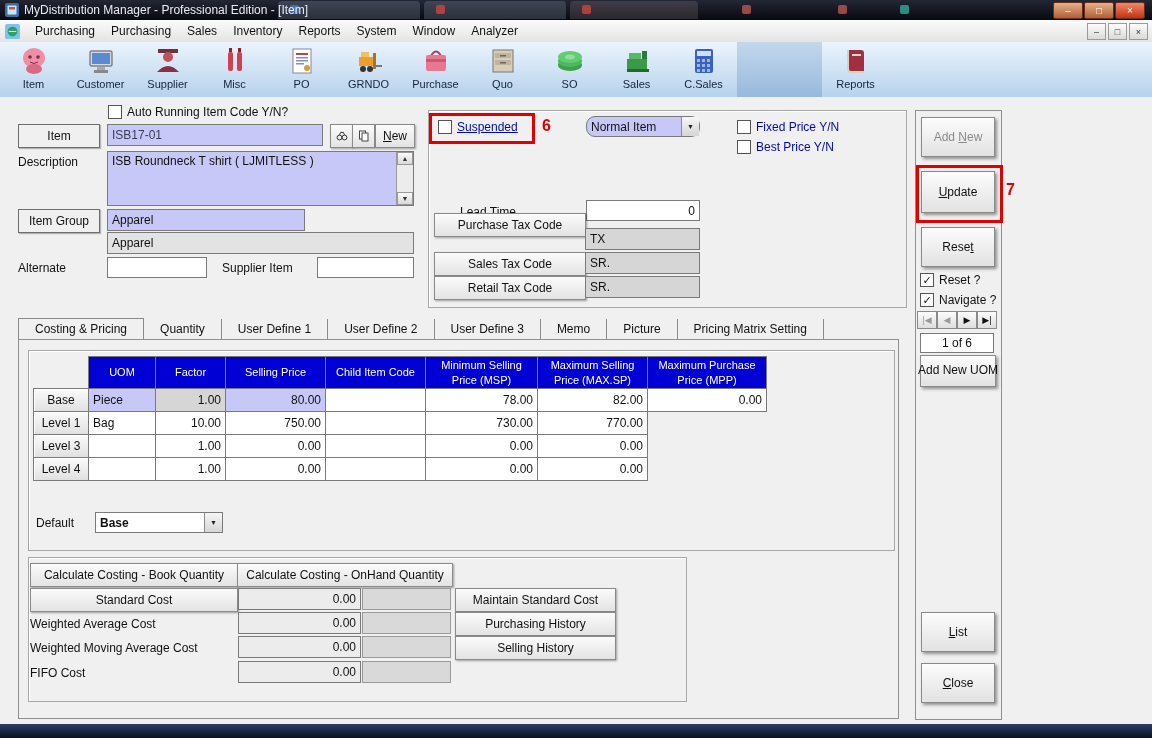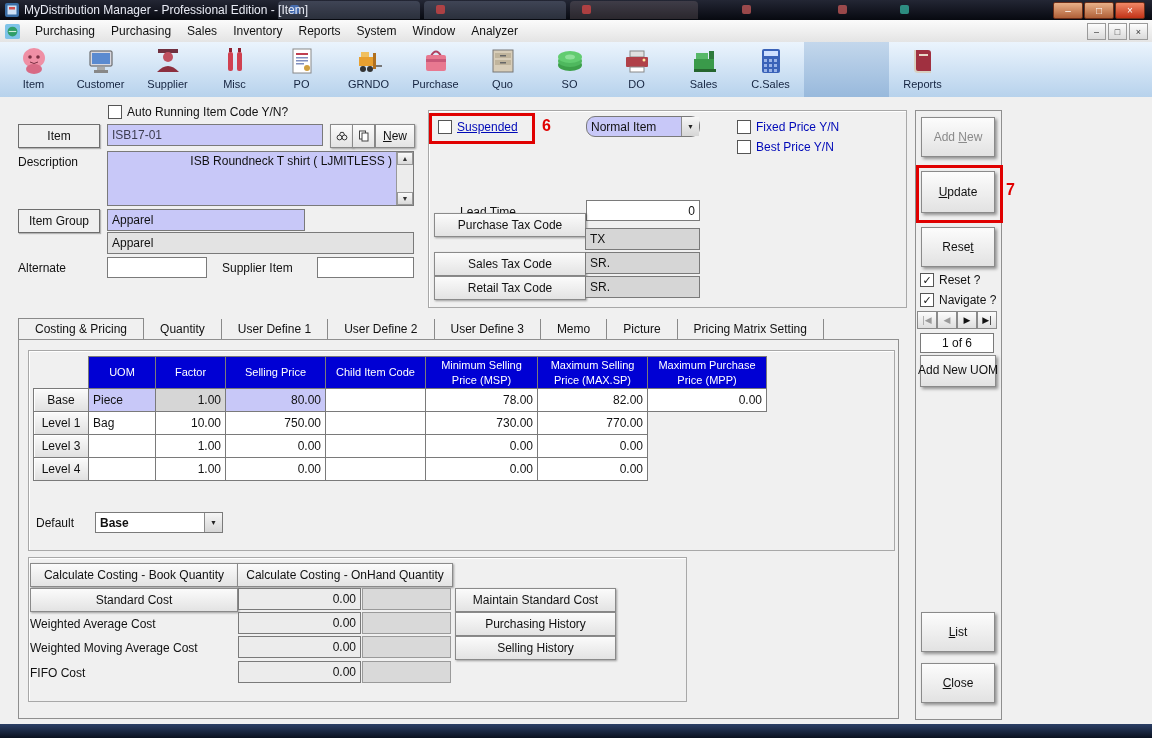--- a/index.html
+++ b/index.html
@@ -64,21 +64,21 @@
 
   .groupbox{position:absolute;border:1px solid #a8a8a8;box-shadow:inset 1px 1px 0 #fff;}
 
   .dd{position:absolute;display:flex;align-items:stretch;border:1px solid #7a7a7a;background:#fff;box-sizing:border-box;}
   .dd.lav{background:#c8c8f8;}
   .dd-text{flex:1;display:flex;align-items:center;padding:0 4px;white-space:nowrap;overflow:hidden;}
   .dd-btn{width:17px;background:linear-gradient(#f6f6f6,#d6d6d6);border-left:1px solid #8a8a8a;
     display:flex;align-items:center;justify-content:center;font-size:7px;color:#222;flex:none;}
 
   .desc{position:absolute;background:#c8c8f8;border:1px solid #7a7a7a;display:flex;box-sizing:border-box;}
-  .desc-text{flex:1;padding:2px 4px;line-height:1.25;text-align:right;}
+  .desc-text{flex:1;padding:2px 4px;line-height:1.25;}
   .scroll{width:16px;background:#ececec;border-left:1px solid #999;display:flex;flex-direction:column;justify-content:space-between;}
   .sbtn{height:13px;background:linear-gradient(#fafafa,#d9d9d9);border:1px solid #999;font-size:7px;
     display:flex;align-items:center;justify-content:center;color:#333;box-sizing:border-box;}
 
   .tabstrip{position:absolute;left:18px;top:318px;height:21px;display:flex;align-items:flex-end;}
   .tab{padding:3px 16px;border-right:1px solid #8a8a8a;white-space:nowrap;}
   .tab.sel{border:1px solid #8a8a8a;border-bottom:1px solid #f0f0f0;background:#f0f0f0;position:relative;top:1px;}
 
   .ptable{position:absolute;border-collapse:collapse;font-size:12px;}
   .ptable th{background:#0000d4;color:#fff;font-weight:normal;font-size:11px;border:1px solid #7a7a7a;
@@ -234,29 +234,20 @@
       <span class="tb-label">Quo</span>
     </div>
     <div class="tb-item">
       <svg viewBox="0 0 32 32">
           <ellipse cx="16" cy="20" rx="12" ry="6" fill="#3da04a"></ellipse>
           <ellipse cx="16" cy="16" rx="12" ry="6" fill="#4fb85e"></ellipse>
           <ellipse cx="16" cy="12" rx="12" ry="6" fill="#62cc70"></ellipse>
           <ellipse cx="16" cy="12" rx="5" ry="2.5" fill="#8fe09a"></ellipse>
         </svg>
       <span class="tb-label">SO</span>
-    </div>
-    <div class="tb-item">
-      <svg viewBox="0 0 32 32">
-          <rect x="9" y="6" width="14" height="6" fill="#e0e0e0" stroke="#888"></rect>
-          <rect x="5" y="12" width="22" height="10" rx="1" fill="#b04048"></rect>
-          <rect x="9" y="22" width="14" height="5" fill="#fff" stroke="#888"></rect>
-          <circle cx="23" cy="15" r="1.5" fill="#ffe9a0"></circle>
-        </svg>
-      <span class="tb-label">DO</span>
     </div>
     <div class="tb-item">
       <svg viewBox="0 0 32 32">
           <rect x="8" y="8" width="12" height="6" fill="#57b868"></rect>
           <rect x="21" y="6" width="5" height="8" fill="#2e7a3c"></rect>
           <rect x="6" y="14" width="20" height="10" fill="#3a9a4a"></rect>
           <rect x="6" y="24" width="22" height="3" fill="#26662f"></rect>
         </svg>
       <span class="tb-label">Sales</span>
     </div>

